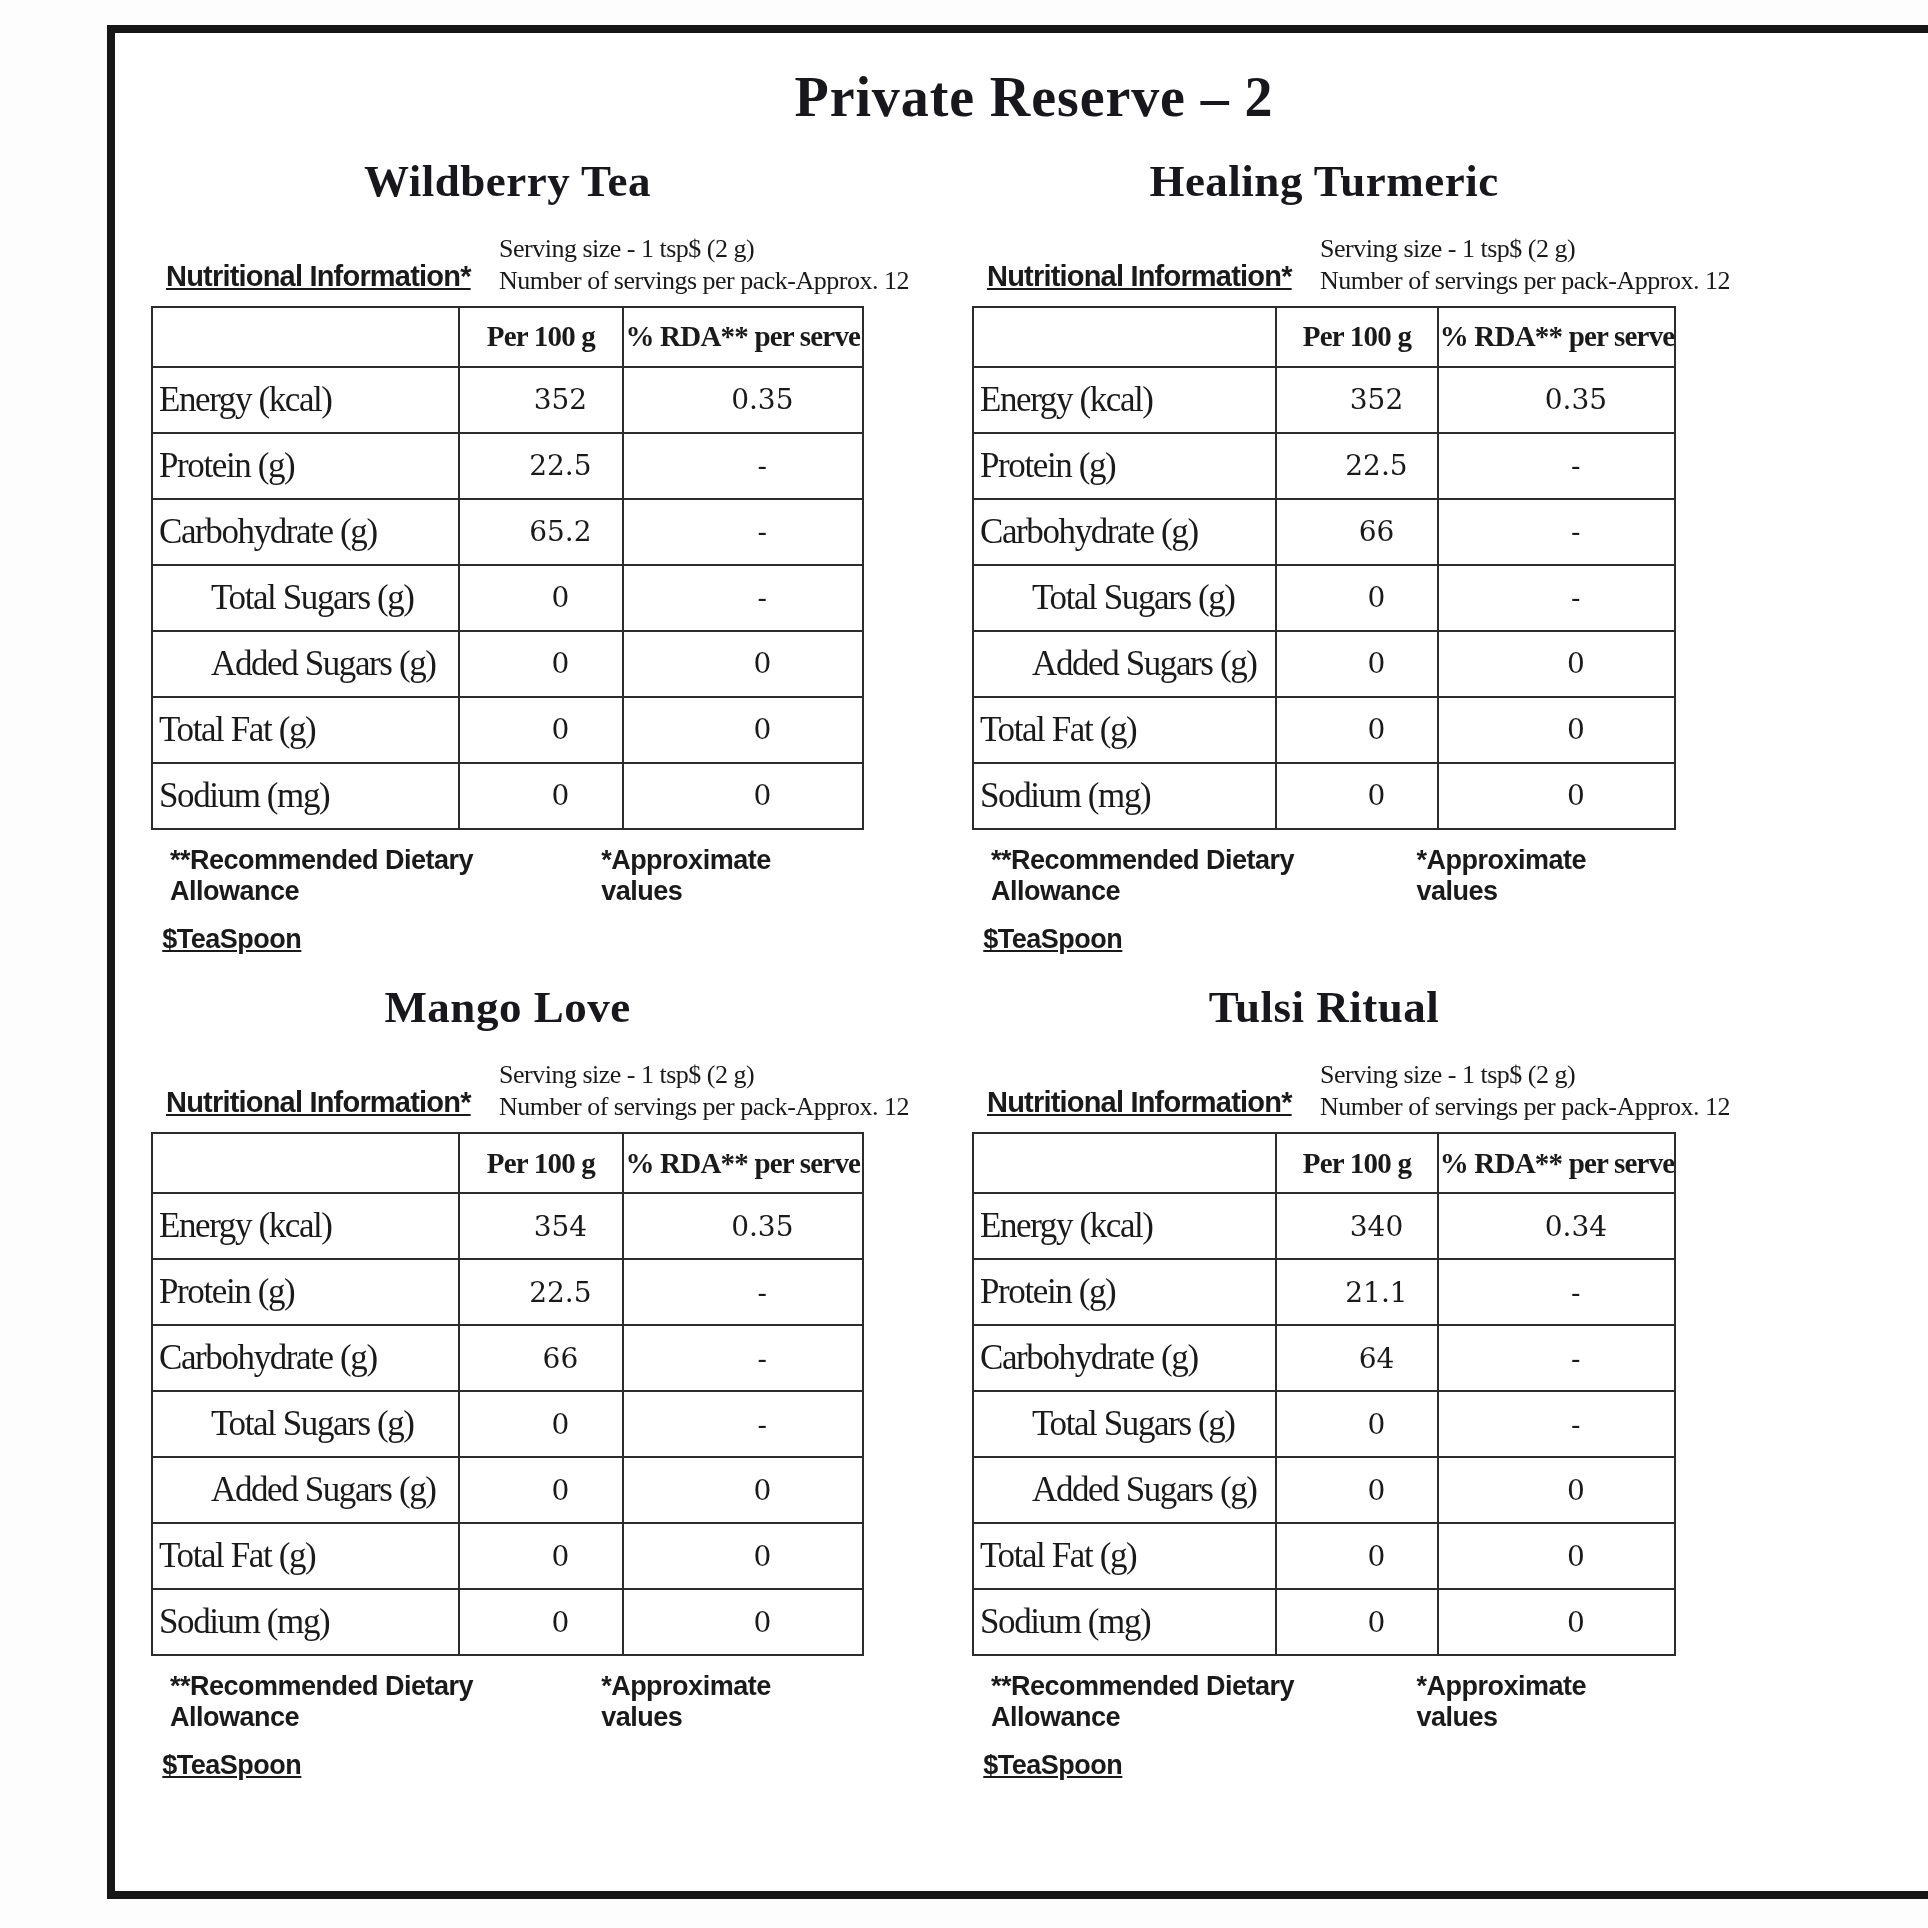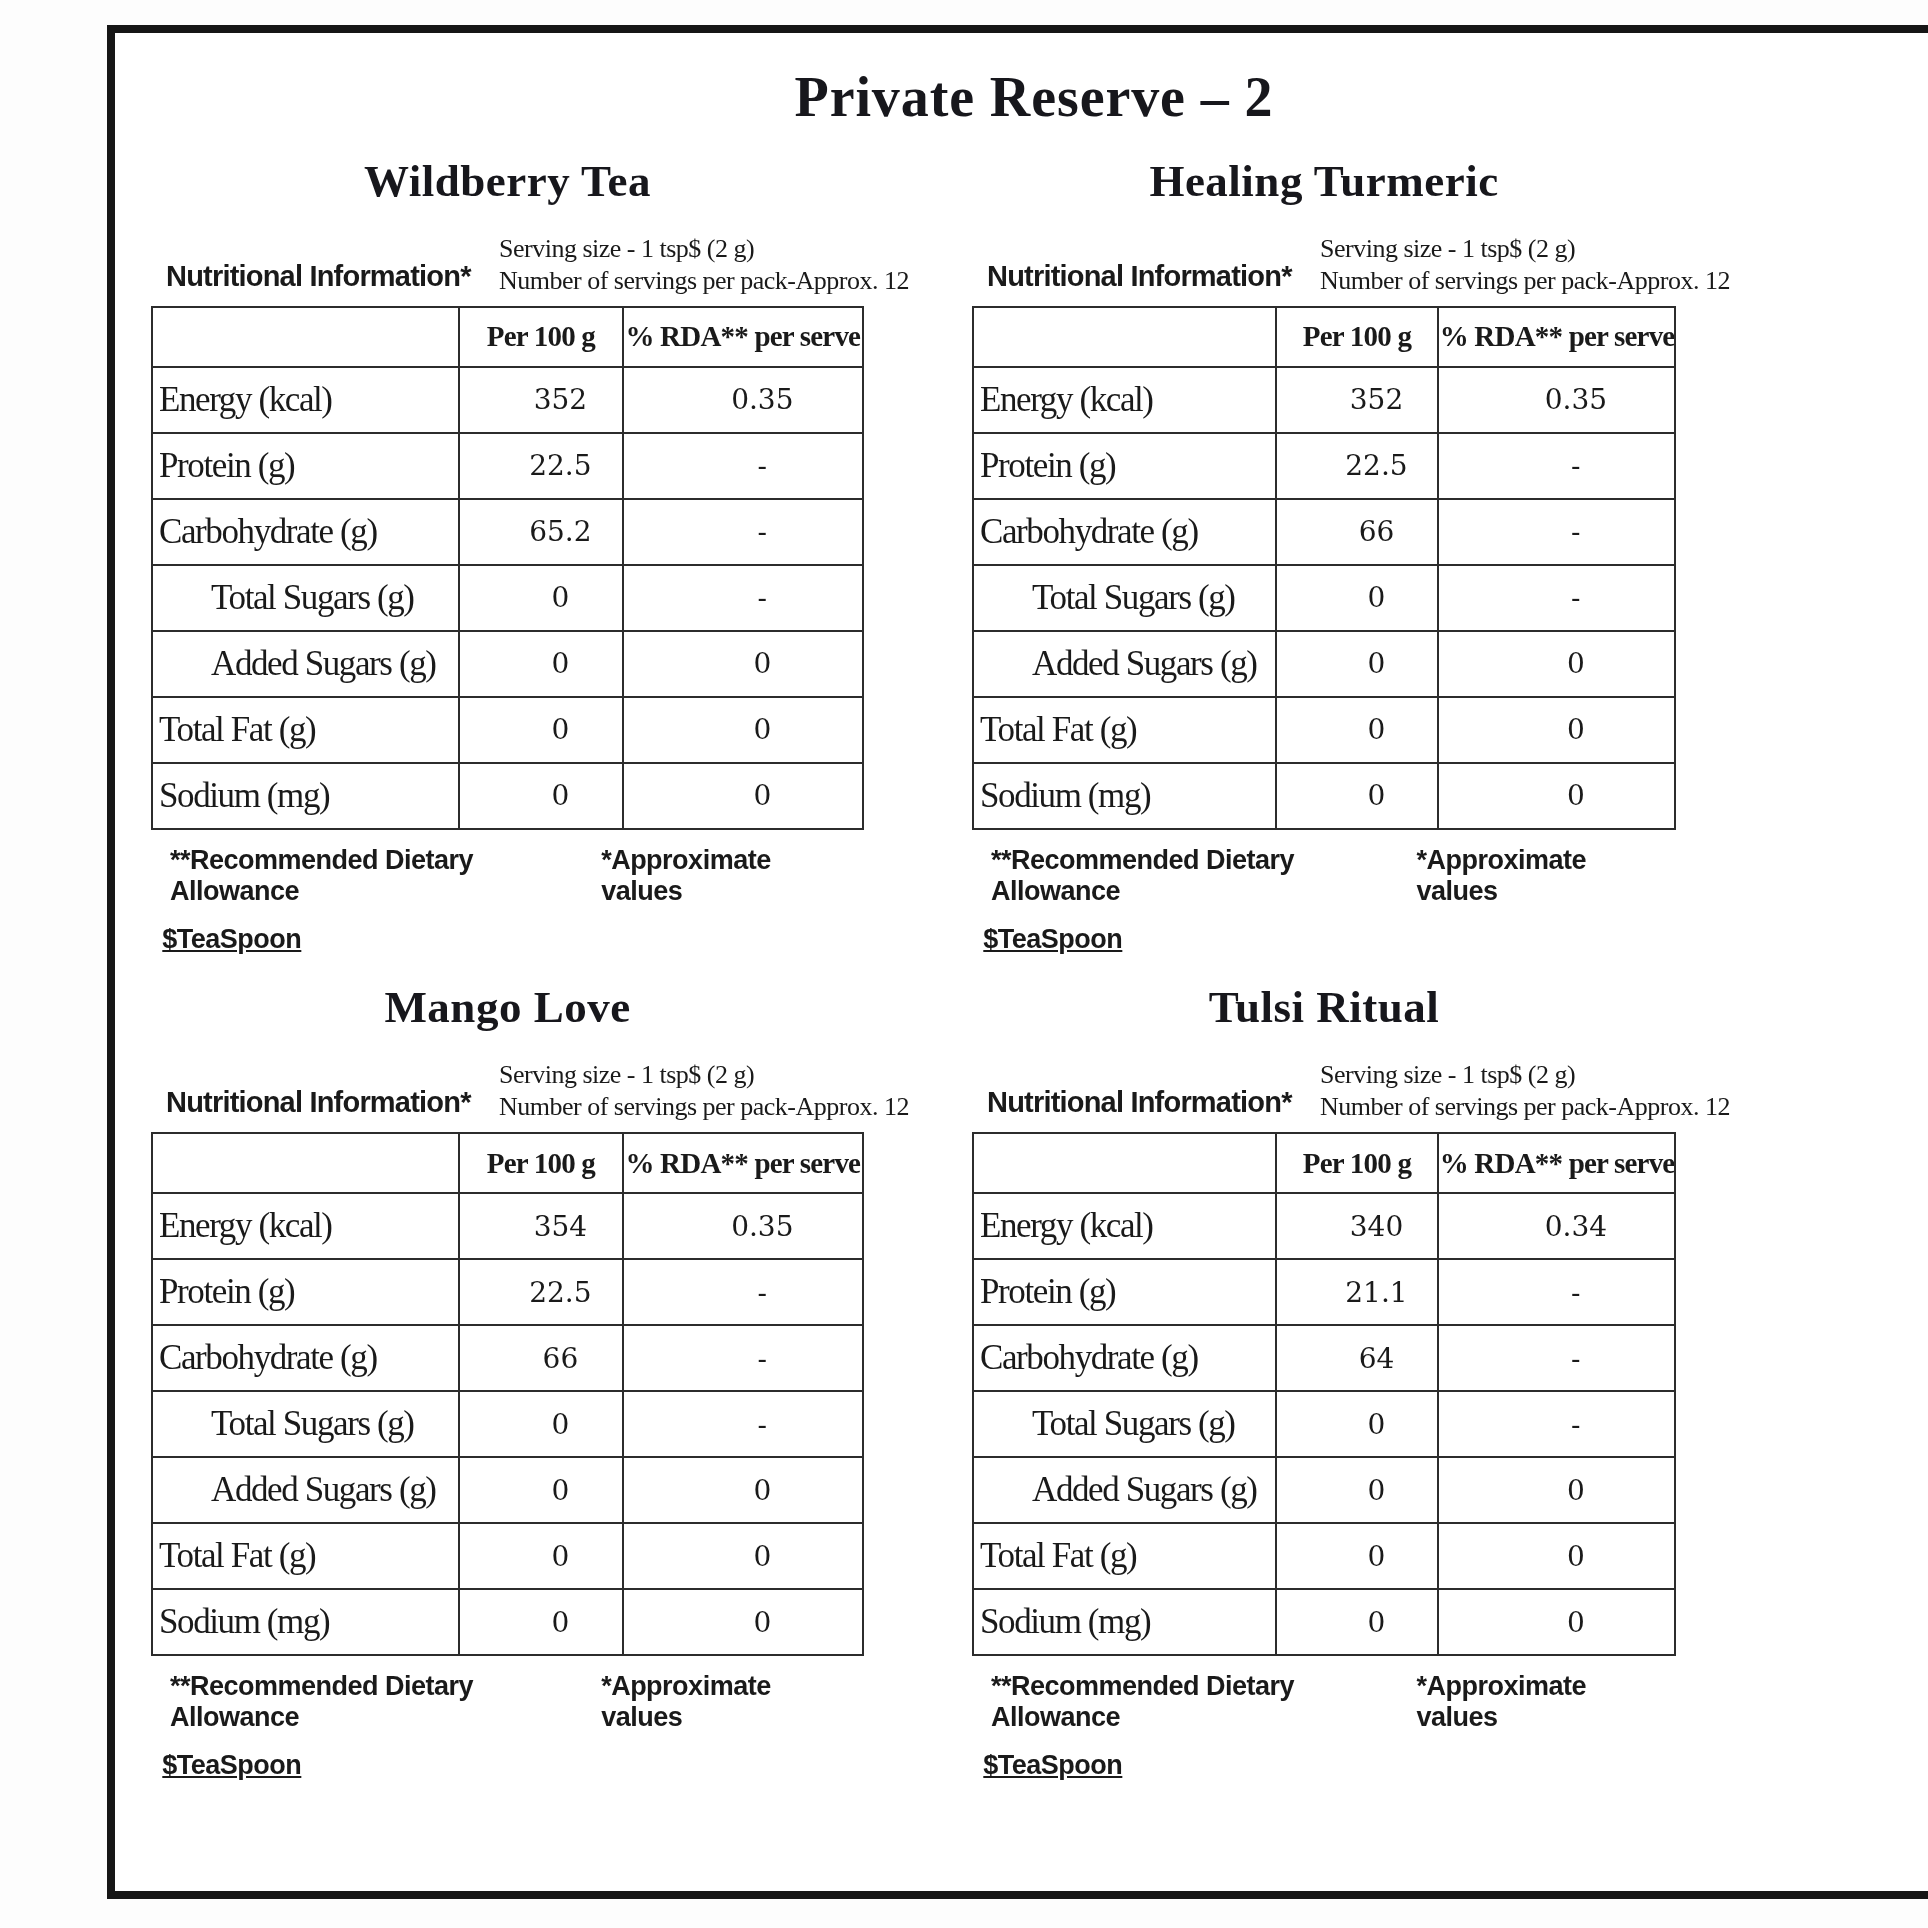--- a/index.html
+++ b/index.html
@@ -49,20 +49,21 @@
     position: relative;
     height: 90px;
     margin-bottom: 9.4px;
   }
   .ni-label {
     position: absolute;
     left: 15px; bottom: 3.8px;
     font: 700 29px "Liberation Sans", sans-serif;
     letter-spacing: -0.8px;
     white-space: nowrap;
+    text-decoration: underline;
   }
   .serving-block {
     position: absolute;
     left: 348px; bottom: 0;
     font: 400 26px "Liberation Serif", serif;
     letter-spacing: -0.5px;
     line-height: 1.22;
     white-space: nowrap;
   }
   table.nutri {

